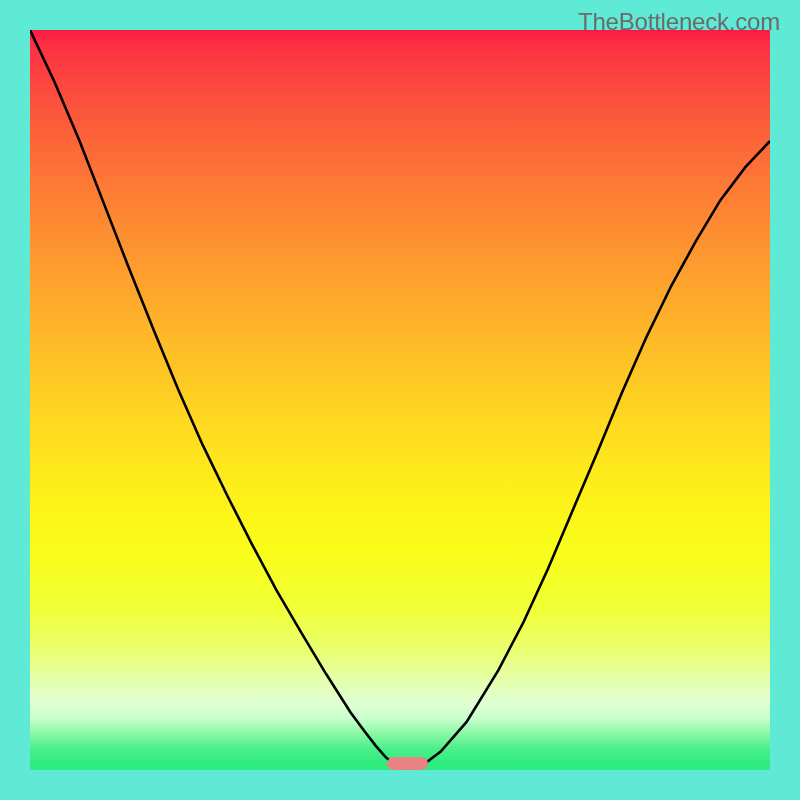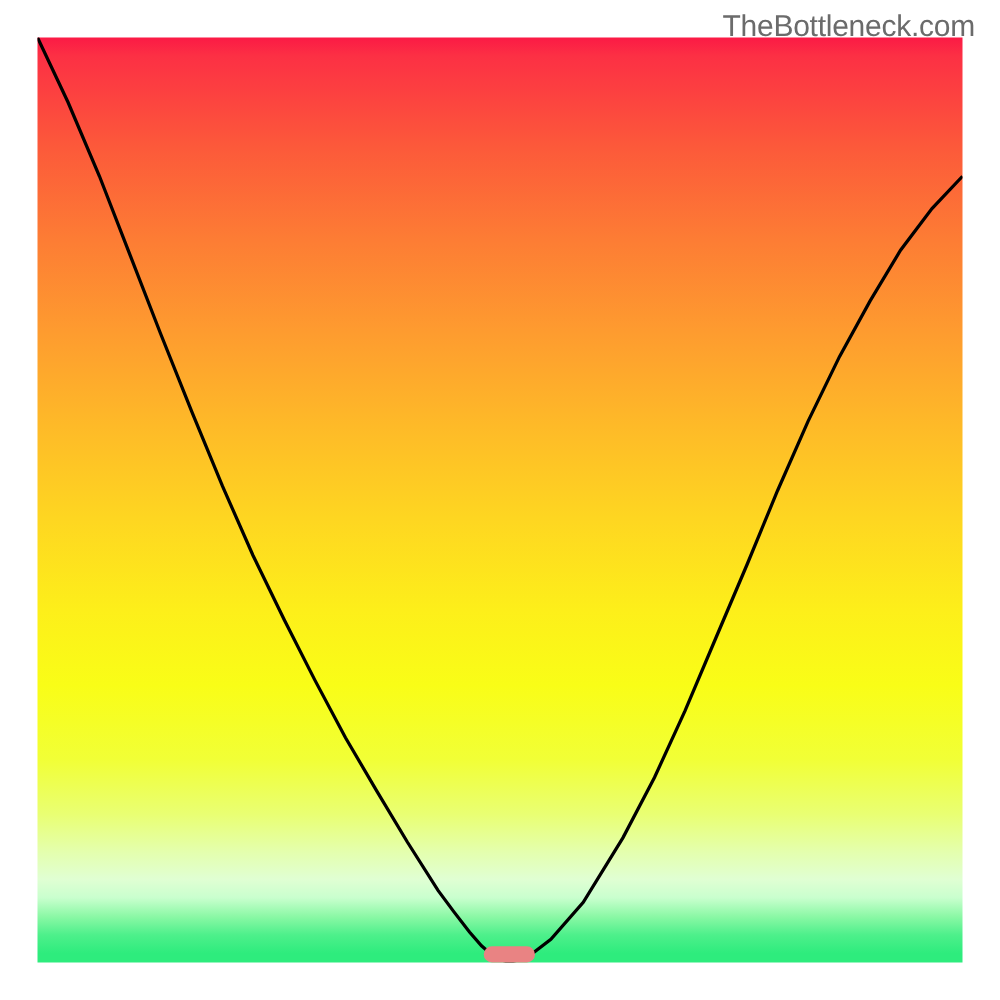--- a/index.html
+++ b/index.html
@@ -7,21 +7,21 @@
     padding: 0;
     background: #000;
     width: 800px;
     height: 800px;
     overflow: hidden;
   }
   .container {
     width: 800px;
     height: 800px;
     position: relative;
-    background: #ffffff;
+    background: #5eead4;
   }
   .watermark {
     position: absolute;
     top: 8px;
     right: 20px;
     font-family: Arial, Helvetica, sans-serif;
     font-size: 24px;
     font-weight: 400;
     color: #6b6b6b;
     z-index: 10;

